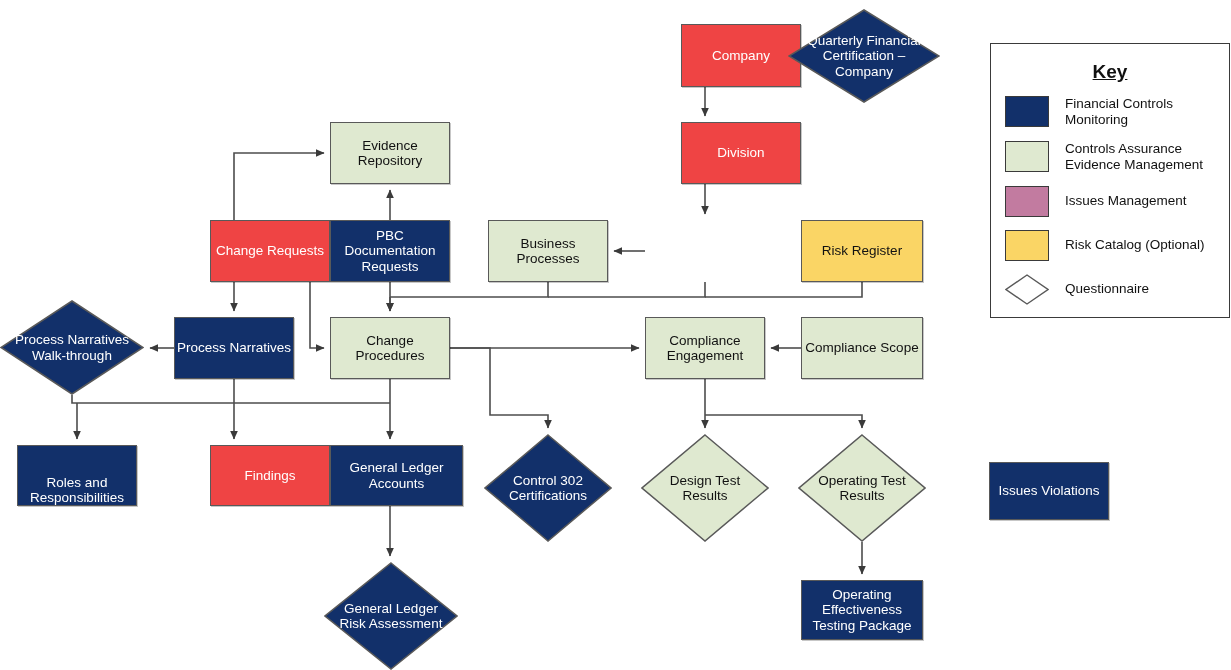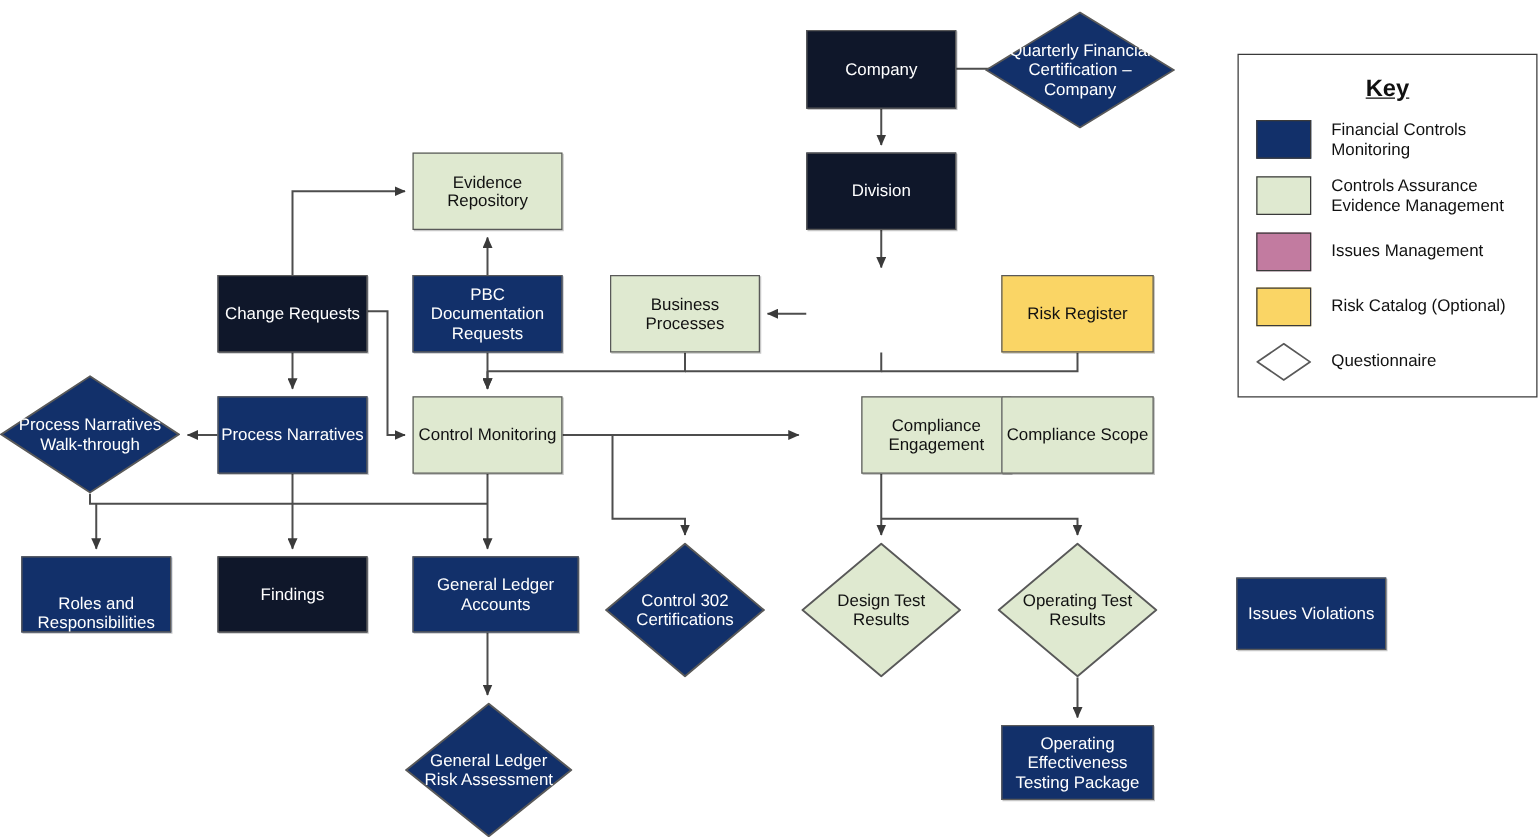--- a/index.html
+++ b/index.html
@@ -36,21 +36,21 @@
     line-height: 1.12;
     font-size: 13.5px;
     z-index: 3;
   }
   .box {
     border: 1.5px solid #595959;
     box-shadow: 1px 1px 0 rgba(0,0,0,0.22);
   }
   .navy  { background: #12306a; color: #ffffff; }
   .green { background: #dfe9d0; color: #111111; }
-  .pink  { background: #0f172a; color: #ffffff; }
+  .pink  { background: #ef4444; color: #ffffff; margin-left: 36px; }
   .yellow{ background: #fad565; color: #111111; }
 
   .diamond {
     background: transparent;
     border: none;
     box-shadow: none;
   }
   .diamond .dshape {
     position: absolute;
     left: 0; top: 0;
@@ -213,24 +213,24 @@
       <polygon points="72,1 143,47.5 72,94 1,47.5" fill="#12306a" stroke="#595959" stroke-width="1.5"></polygon>
     </svg>
     <span class="dlabel">Process Narratives Walk-through</span>
   </div>
 
   <div class="node box navy" style="left:174px; top:317px; width:120px; height:62px;">
     <span>Process Narratives</span>
   </div>
 
   <div class="node box green" style="left:330px; top:317px; width:120px; height:62px;">
-    <span>Control Monitoring</span>
-  </div>
-
-  <div class="node box green" style="left:645px; top:317px; width:120px; height:62px;margin-left:44px;">
+    <span>Change Procedures</span>
+  </div>
+
+  <div class="node box green" style="left:645px; top:317px; width:120px; height:62px;">
     <span>Compliance Engagement</span>
   </div>
 
   <div class="node box green" style="left:801px; top:317px; width:122px; height:62px;">
     <span>Compliance Scope</span>
   </div>
 
   <div class="node box navy" style="left:17px; top:445px; width:120px; height:61px;align-items:flex-end;">
     <span>Roles and Responsibilities</span>
   </div>

